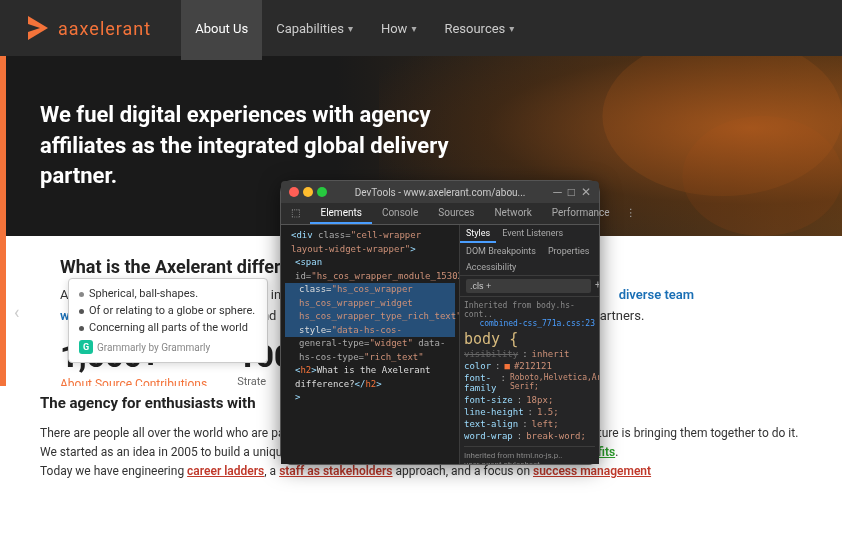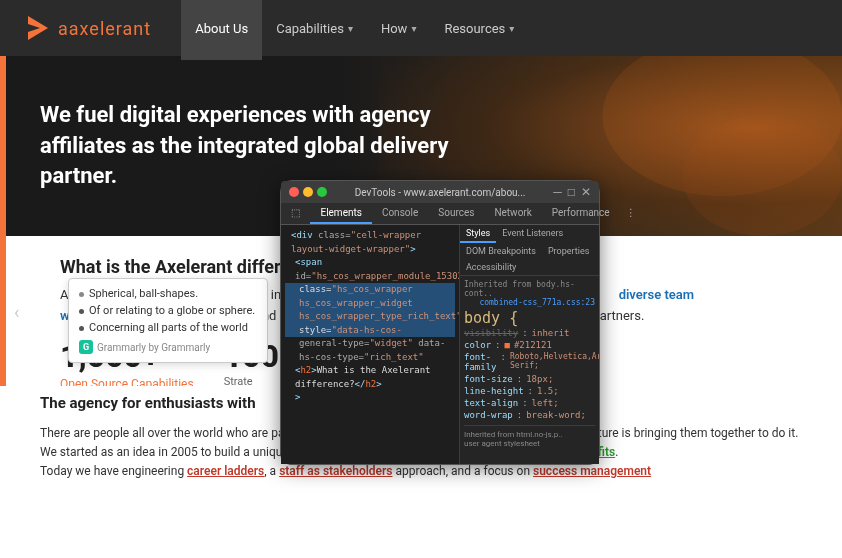--- a/index.html
+++ b/index.html
@@ -440,21 +440,21 @@
       </div>
       <div class="grammarly-badge">
         <div class="grammarly-g">G</div>
         <span>Grammarly by Grammarly</span>
       </div>
     </div>
 
     <div class="stats-row">
       <div>
         <div class="stat-num">1,000+</div>
-        <a class="link-orange" href="#"><span>Open Source Capabilities</span></a>
+        <a class="link-orange" href="#"><span>About Source Contributions</span></a>
       </div>
       <div>
         <div class="stat-num">100</div>
         <div class="stat-label">Strate</div>
       </div>
     </div>
   </div>
 </div>
 
 <div class="devtools-panel">
@@ -500,20 +500,24 @@
       <div style="padding-left:10px;color:#9cdcfe;">&lt;<span style="color:#f4733a;">h2</span>&gt;<span style="color:#ddd;">What is the Axelerant difference?</span>&lt;/<span style="color:#f4733a;">h2</span>&gt;</div>
       <div style="padding-left:10px;"><span style="color:#9cdcfe;">&gt;</span></div>
     </div>
     <div class="dt-right-panel">
       <div class="dt-sub-tabs">
         <div class="dt-sub-tab active">Styles</div>
         <div class="dt-sub-tab">Event Listeners</div>
         <div class="dt-sub-tab">DOM Breakpoints</div>
         <div class="dt-sub-tab">Properties</div>
         <div class="dt-sub-tab">Accessibility</div>
+      </div>
+      <div class="dt-filter">
+        <input class="dt-filter-text" value=".cls +" readonly="" style="">
+        <span style="color:#aaa;font-size:10px;">+</span>
       </div>
       <div class="dt-props">
         <div class="dt-prop-section">
           <div style="color:#888;font-size:8px;">Inherited from body.hs-cont..</div>
           <div style="color:#4a9eff;font-size:8px;text-align:right;">combined-css_771a.css:23</div>
           <div style="margin-top:2px;">
             <div style="color:#d7ba7d;font-size:15px;">body {</div>
             <div class="dt-prop-line"><span class="dt-prop-crossed">visibility</span>: <span style="color:#ce9178;">inherit</span></div>
             <div class="dt-prop-line"><span class="dt-prop-key">color</span>: <span style="color:#f4733a;font-size:9px;">■</span><span style="color:#ce9178;">#212121</span></div>
             <div class="dt-prop-line"><span class="dt-prop-key">font-family</span>:<br><span style="color:#ce9178;font-size:8px;">Roboto,Helvetica,Arial,Sans-Serif;</span></div>

